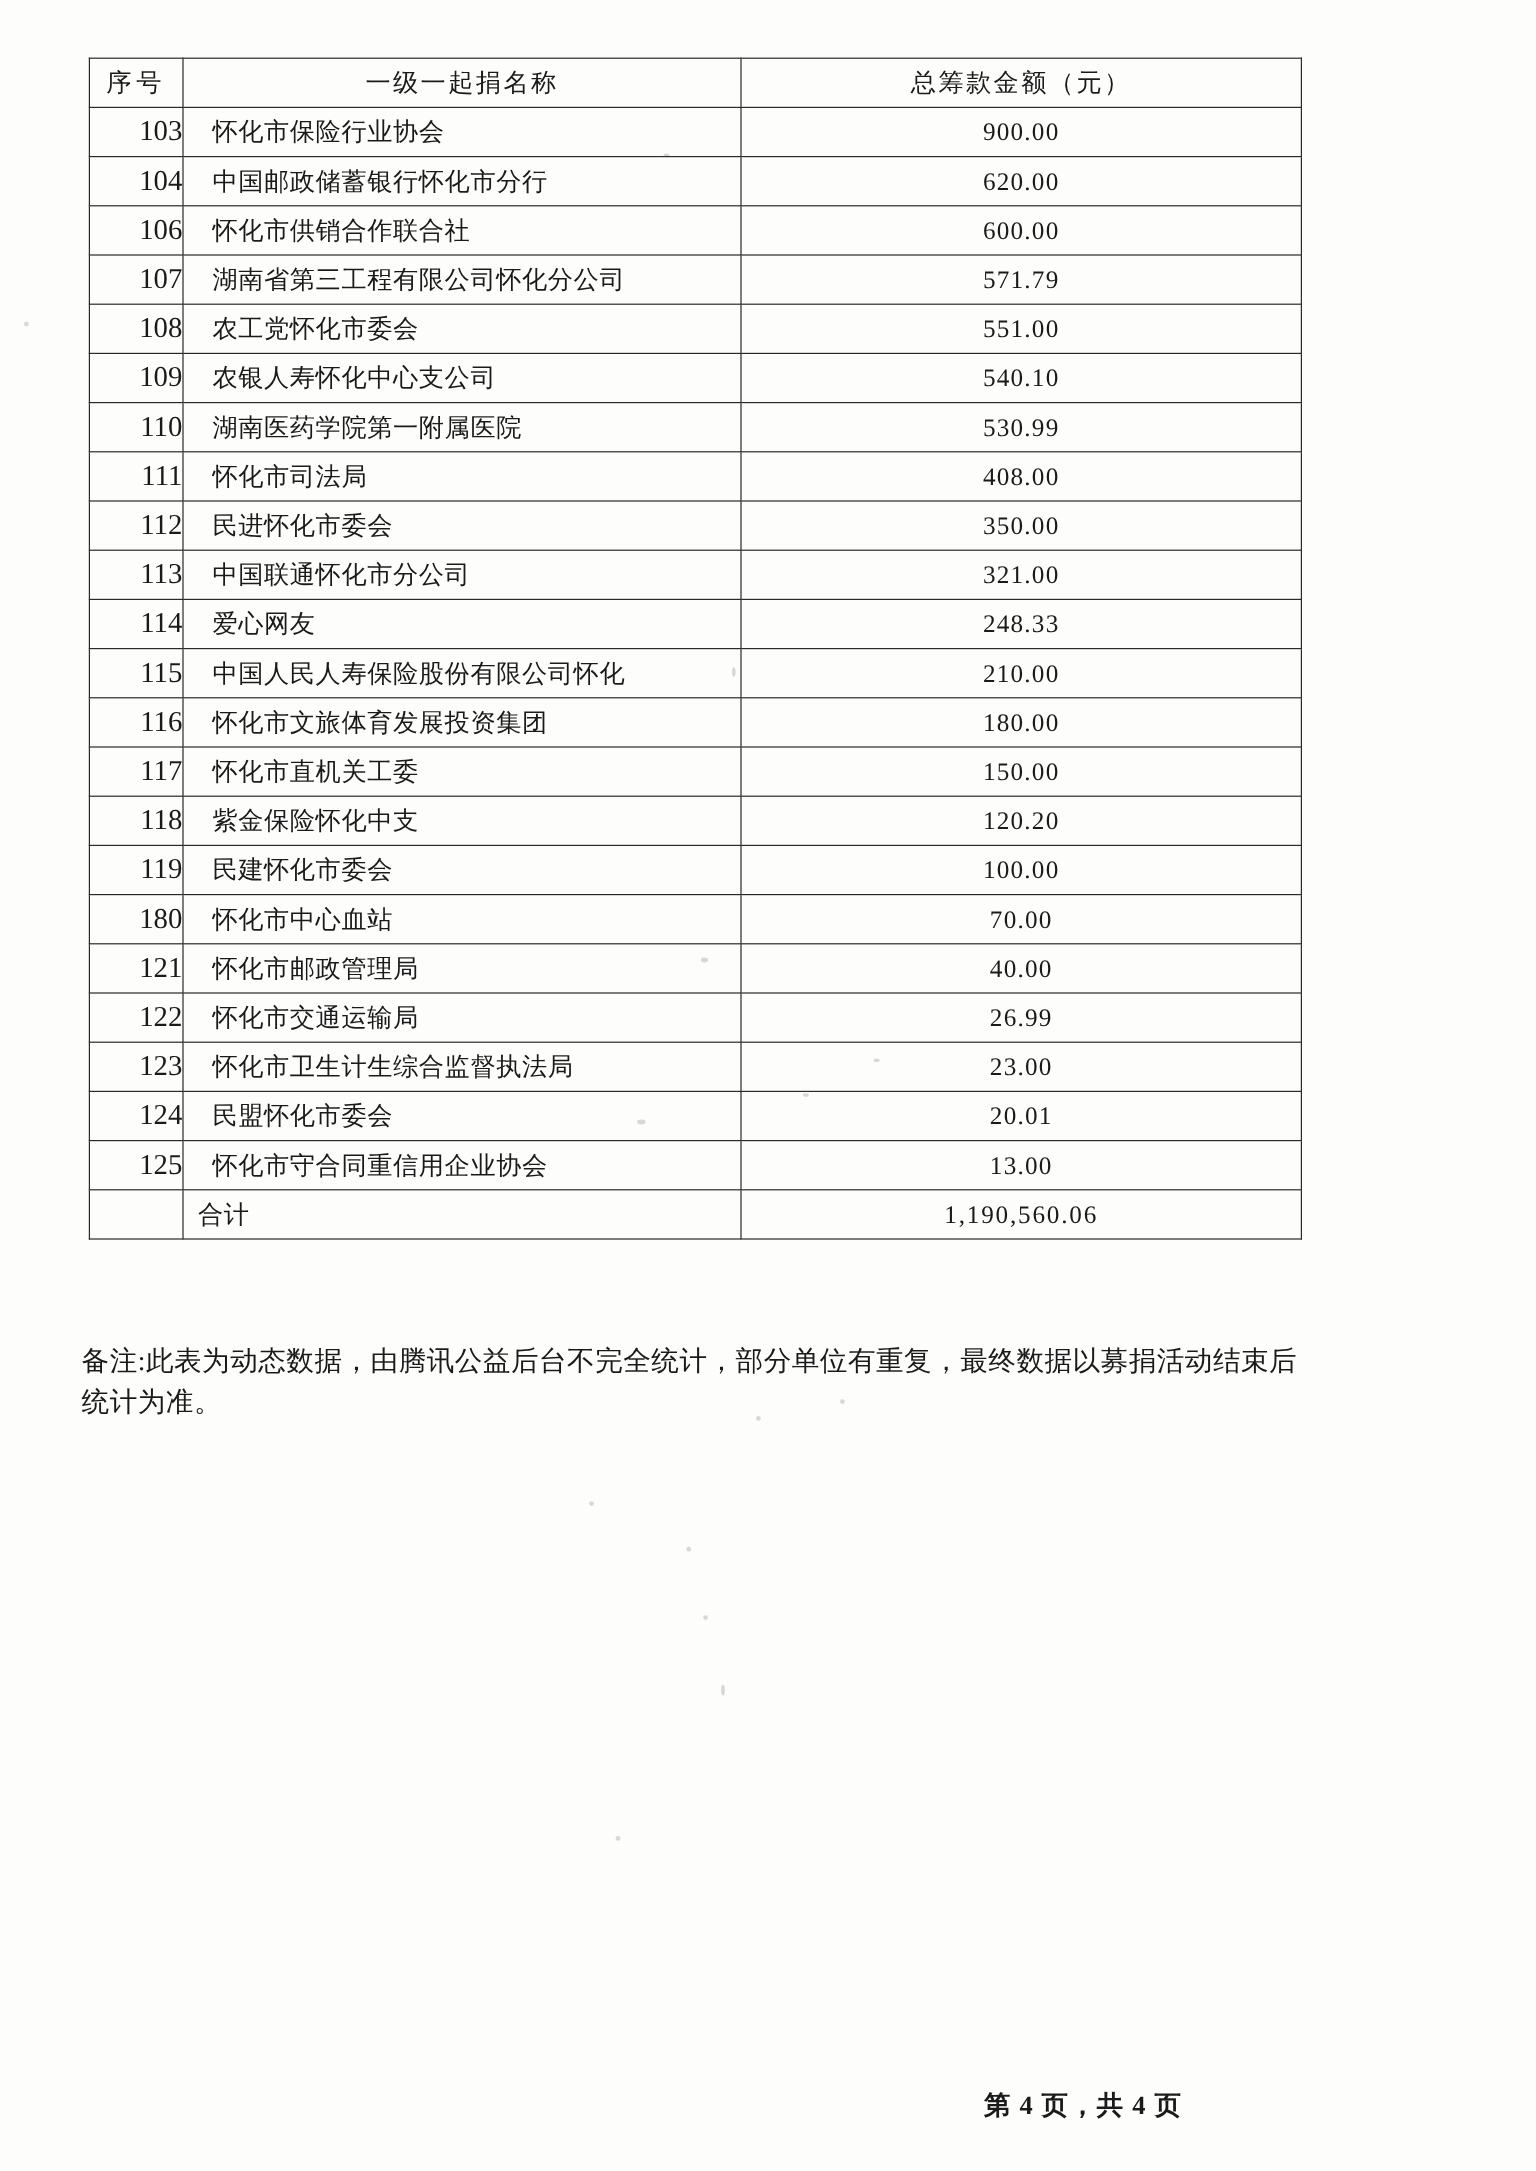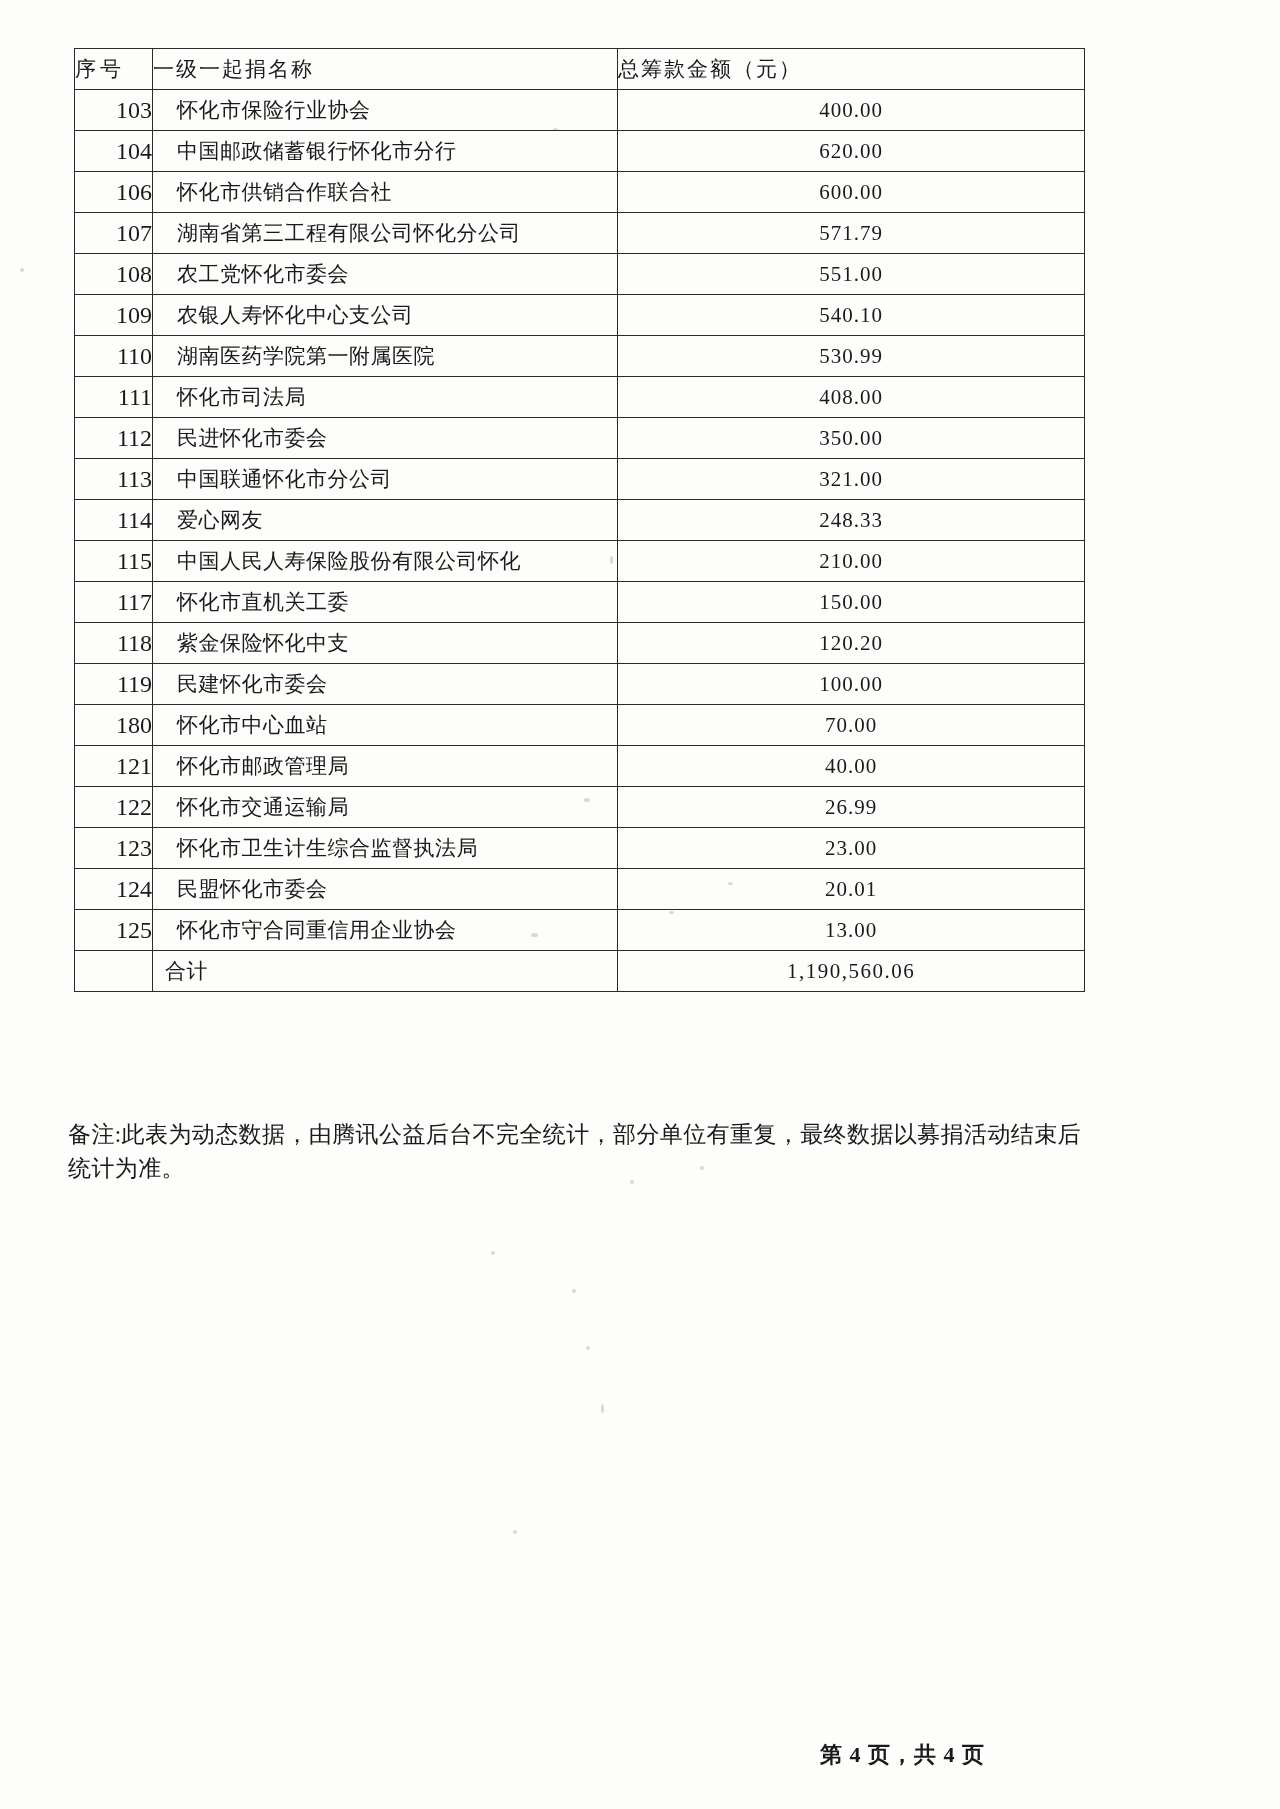--- a/index.html
+++ b/index.html
@@ -37,21 +37,21 @@
     font-weight: normal;
     font-size: 21px;
     vertical-align: middle;
   }
   .col-idx { width: 78px; }
   .col-name { width: 465px; }
   .col-amt { width: 467px; }
 
   thead td {
     height: 56px;
-    text-align: left;
+    text-align: center;
     font-size: 25px;
     font-weight: bold;
     letter-spacing: 2px;
     font-family: "Liberation Serif", "DejaVu Serif", serif;
   }
   .hdr-idx { letter-spacing: 4px; }
   td.idx {
     text-align: right;
     font-size: 24px;
     font-family: "Liberation Serif", "DejaVu Serif", serif;
@@ -131,21 +131,21 @@
       <tr>
         <td class="hdr-idx">序号</td>
         <td>一级一起捐名称</td>
         <td>总筹款金额（元）</td>
       </tr>
     </thead>
     <tbody>
       <tr>
         <td class="idx">103</td>
         <td class="name">怀化市保险行业协会</td>
-        <td class="amt">400.00</td>
+        <td class="amt">900.00</td>
       </tr>
       <tr>
         <td class="idx">104</td>
         <td class="name">中国邮政储蓄银行怀化市分行</td>
         <td class="amt">620.00</td>
       </tr>
       <tr>
         <td class="idx">106</td>
         <td class="name">怀化市供销合作联合社</td>
         <td class="amt">600.00</td>
@@ -187,20 +187,25 @@
       </tr>
       <tr>
         <td class="idx">114</td>
         <td class="name">爱心网友</td>
         <td class="amt">248.33</td>
       </tr>
       <tr>
         <td class="idx">115</td>
         <td class="name">中国人民人寿保险股份有限公司怀化</td>
         <td class="amt">210.00</td>
+      </tr>
+      <tr>
+        <td class="idx">116</td>
+        <td class="name">怀化市文旅体育发展投资集团</td>
+        <td class="amt">180.00</td>
       </tr>
       <tr>
         <td class="idx">117</td>
         <td class="name">怀化市直机关工委</td>
         <td class="amt">150.00</td>
       </tr>
       <tr>
         <td class="idx">118</td>
         <td class="name">紫金保险怀化中支</td>
         <td class="amt">120.20</td>

